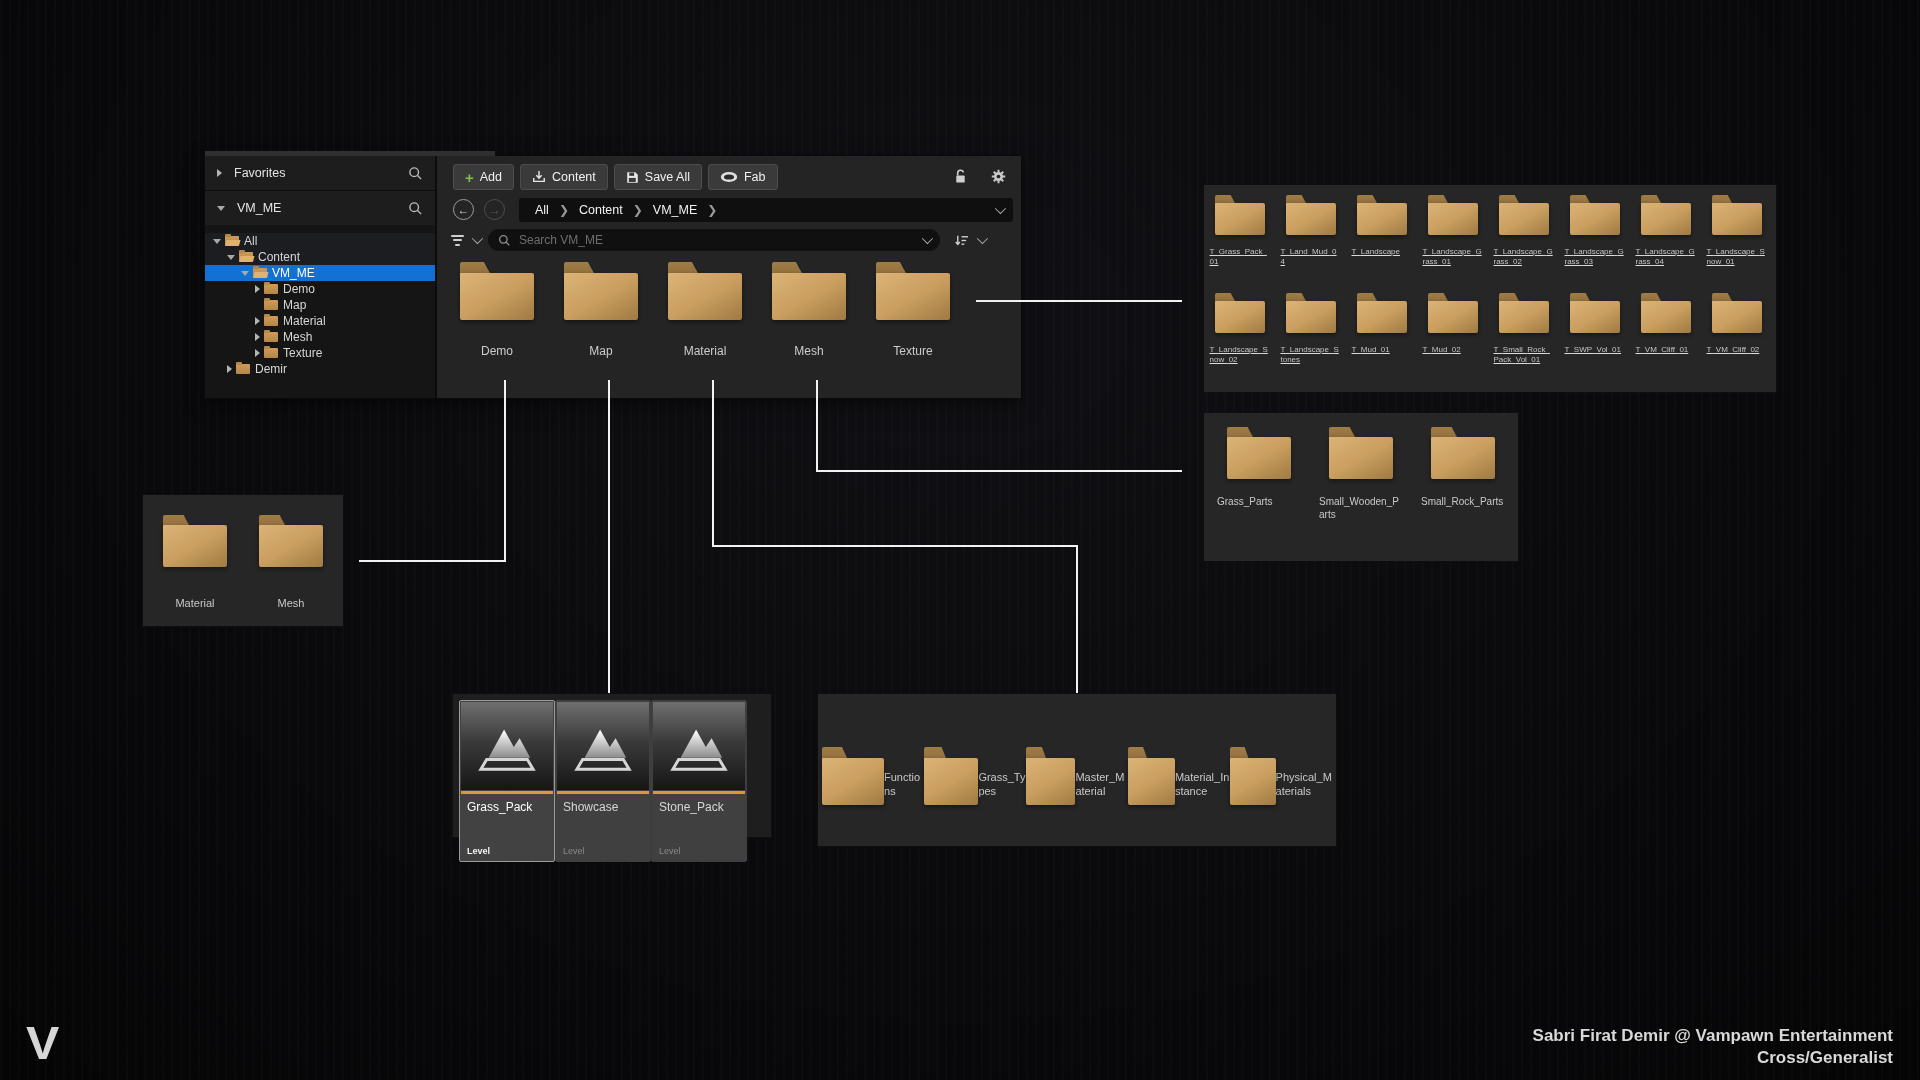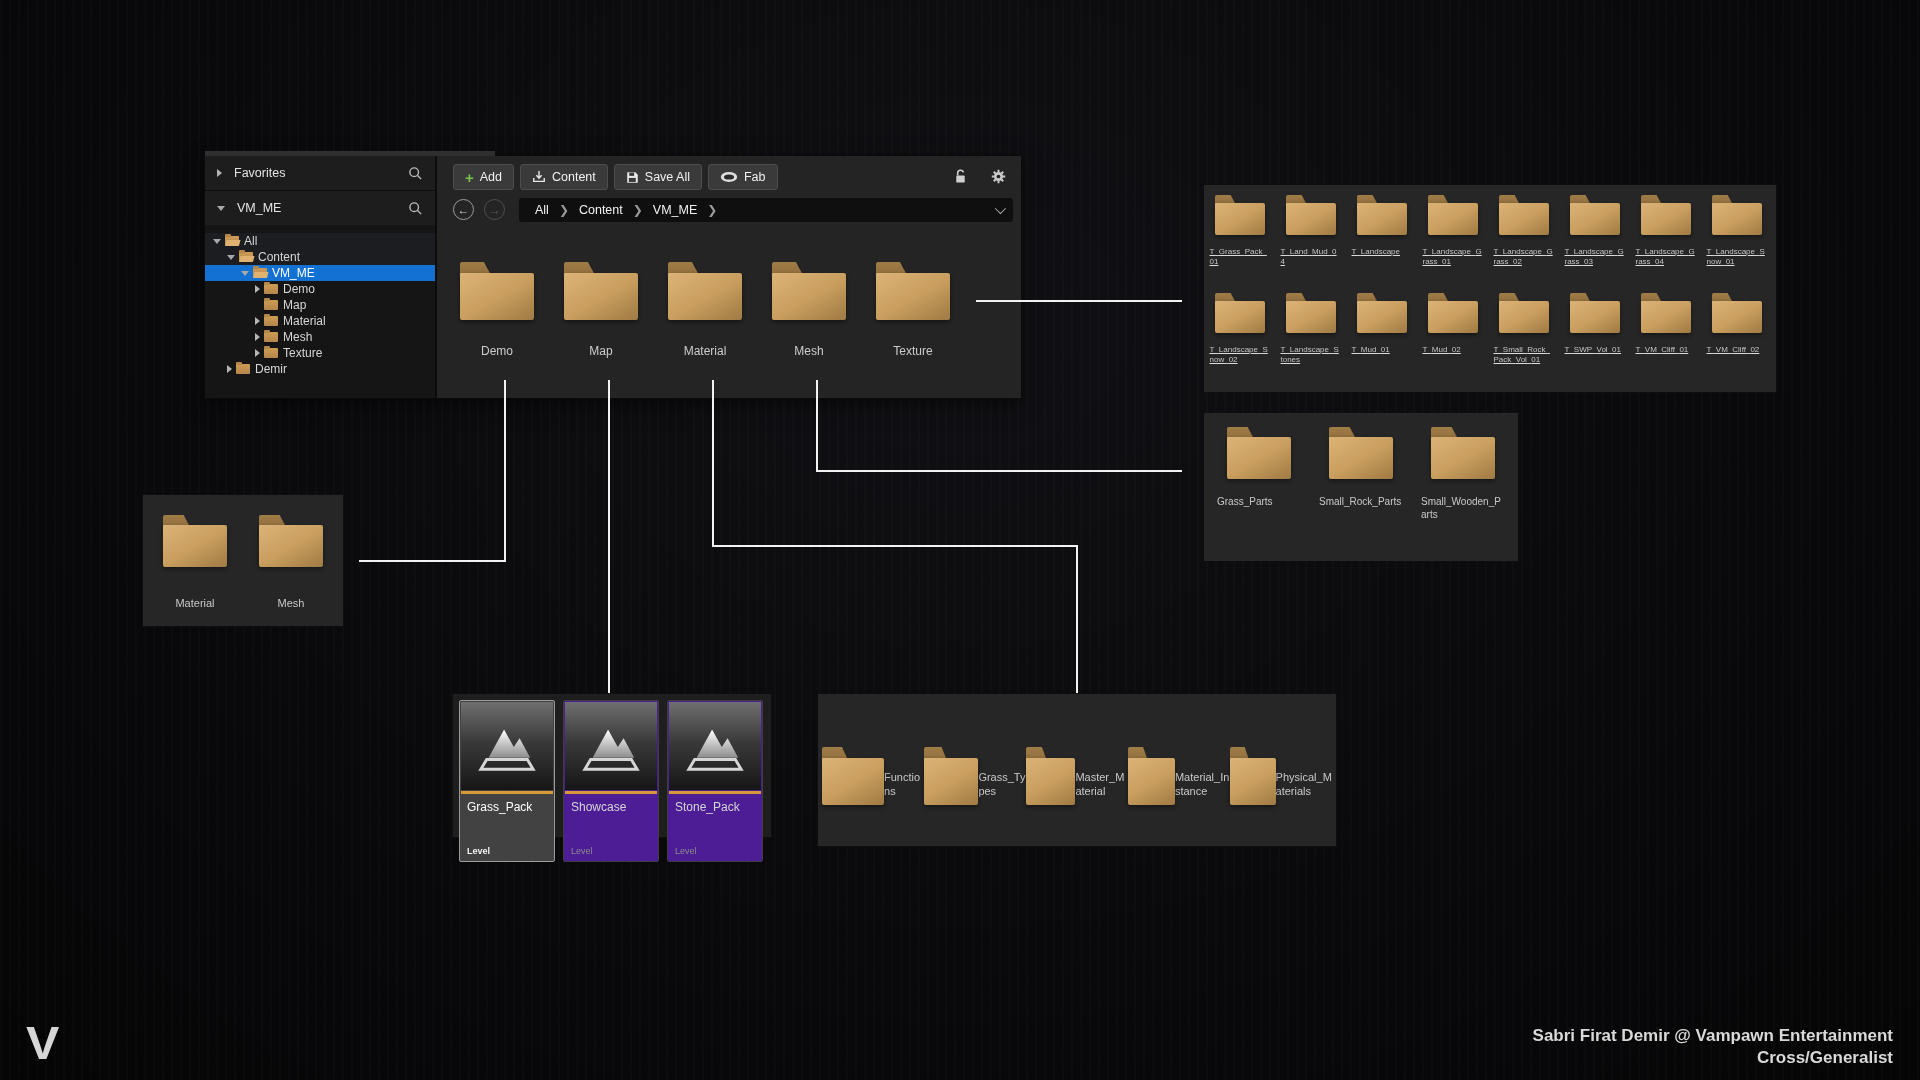--- a/index.html
+++ b/index.html
@@ -85,22 +85,22 @@
   #p-mesh .cell{width:102px;display:flex;flex-direction:column;align-items:center;cursor:pointer;}
   #p-mesh .fname{margin-top:16px;font-size:10px;line-height:1.3;color:#c9c9c9;text-align:left;width:84px;word-break:break-all;}
   #p-demo{left:143px;top:495px;width:200px;height:131px;padding:20px 4px 0;box-sizing:border-box;display:flex;}
   #p-demo .cell{width:96px;display:flex;flex-direction:column;align-items:center;cursor:pointer;}
   #p-demo .fname{margin-top:30px;font-size:11px;color:#c9c9c9;}
   #p-material{left:818px;top:694px;width:518px;height:152px;padding:12px 4px 0;box-sizing:border-box;display:flex;}
   #p-material .cell{width:102px;display:flex;flex-direction:row;align-items:center;cursor:pointer;}
   #p-material .fname{margin-top:16px;font-size:11px;line-height:1.3;color:#c9c9c9;text-align:left;max-width:84px;word-break:break-all;}
 
   
-  #p-map{left:453px;top:694px;width:318px;height:143px;background:#1e1e1e;box-shadow:0 0 0 1px #0e0e0e;display:flex;gap:8px;padding:6px;box-sizing:border-box;}
-  .card{width:96px;height:162px;background:#4c1d95;border:1px solid #3e3e3e;border-radius:2px;box-sizing:border-box;display:flex;flex-direction:column;cursor:pointer;}
+  #p-map{left:453px;top:694px;width:318px;height:143px;background:#1e1e1e;box-shadow:0 0 0 1px #0e0e0e;display:flex;padding:6px;box-sizing:border-box;}
+  .card{width:96px;height:162px;background:#404040;border:1px solid #3e3e3e;border-radius:2px;box-sizing:border-box;display:flex;flex-direction:column;cursor:pointer;}
   .card[data-f-selected="true"]{background:#424242;border-color:#9a9a9a;}
   .thumb{height:88px;margin:1px;background:linear-gradient(#6f6f6f 0%,#3a3a3a 45%,#161616 100%);display:flex;align-items:center;justify-content:center;}
   .obar{height:3px;background:#d99a36;margin:0 1px;}
   .cbody{flex:1;display:flex;flex-direction:column;padding:6px 7px 5px;}
   .cname{font-size:12px;color:#d6d6d6;}
   .card[data-f-selected="true"] .cname{color:#fff;}
   .ctype{margin-top:auto;font-size:9px;color:#8a8a8a;}
   .card[data-f-selected="true"] .ctype{color:#f2f2f2;font-weight:bold;}
 
   
@@ -265,20 +265,47 @@
               </span>
               <span class="crumb">
                 <span class="c-lbl">VM_<wbr>ME</span>
                 <span class="c-sep">❯</span>
               </span>
             </span>
           <span class="caret" id="crumb-caret"></span>
         </div>
       </div>
 
+      <div id="searchrow">
+        <span class="funnel">
+            <i></i>
+            <i></i>
+            <i></i>
+          </span>
+        <span class="caret"></span>
+        <div id="searchpill">
+          <span>
+            <svg width="13" height="13" viewBox="0 0 16 16">
+                <circle cx="6.6" cy="6.6" r="4.6" fill="none" stroke="#8f8f8f" stroke-width="1.6"></circle>
+                <line x1="10.2" y1="10.2" x2="14" y2="14" stroke="#8f8f8f" stroke-width="1.6"></line>
+              </svg>
+          </span>
+          <input type="text" placeholder="Search VM_ME" style="">
+          <span class="caret"></span>
+        </div>
+        <span class="sortic">
+          <svg width="15" height="13" viewBox="0 0 16 14">
+              <path d="M4 2 v9 M1.8 8.6 L4 11.2 L6.2 8.6" fill="none" stroke="#cfcfcf" stroke-width="1.5"></path>
+              <line x1="8" y1="3" x2="15" y2="3" stroke="#cfcfcf" stroke-width="1.5"></line>
+              <line x1="8" y1="7" x2="13" y2="7" stroke="#cfcfcf" stroke-width="1.5"></line>
+              <line x1="8" y1="11" x2="11" y2="11" stroke="#cfcfcf" stroke-width="1.5"></line>
+            </svg>
+        </span>
+        <span class="caret"></span>
+      </div>
 
       <div id="cb-folders">
 
       <div class="cbf">
             <div class="folder f-lg"></div>
             <div class="fname">Demo</div>
           </div>
           <div class="cbf">
             <div class="folder f-lg"></div>
             <div class="fname">Map</div>
@@ -378,25 +405,25 @@
     </div>
 
   <div id="p-mesh" class="abs panel">
 
   <div class="cell">
         <div class="folder f-md"></div>
         <div class="fname">Grass_<wbr>Parts</div>
       </div>
       <div class="cell">
         <div class="folder f-md"></div>
+        <div class="fname">Small_<wbr>Wooden_<wbr>Parts</div>
+      </div>
+      <div class="cell">
+        <div class="folder f-md"></div>
         <div class="fname">Small_<wbr>Rock_<wbr>Parts</div>
-      </div>
-      <div class="cell">
-        <div class="folder f-md"></div>
-        <div class="fname">Small_<wbr>Wooden_<wbr>Parts</div>
       </div>
     </div>
 
   <div id="p-demo" class="abs panel">
 
   <div class="cell">
         <div class="folder f-md"></div>
         <div class="fname">Material</div>
       </div>
       <div class="cell">

